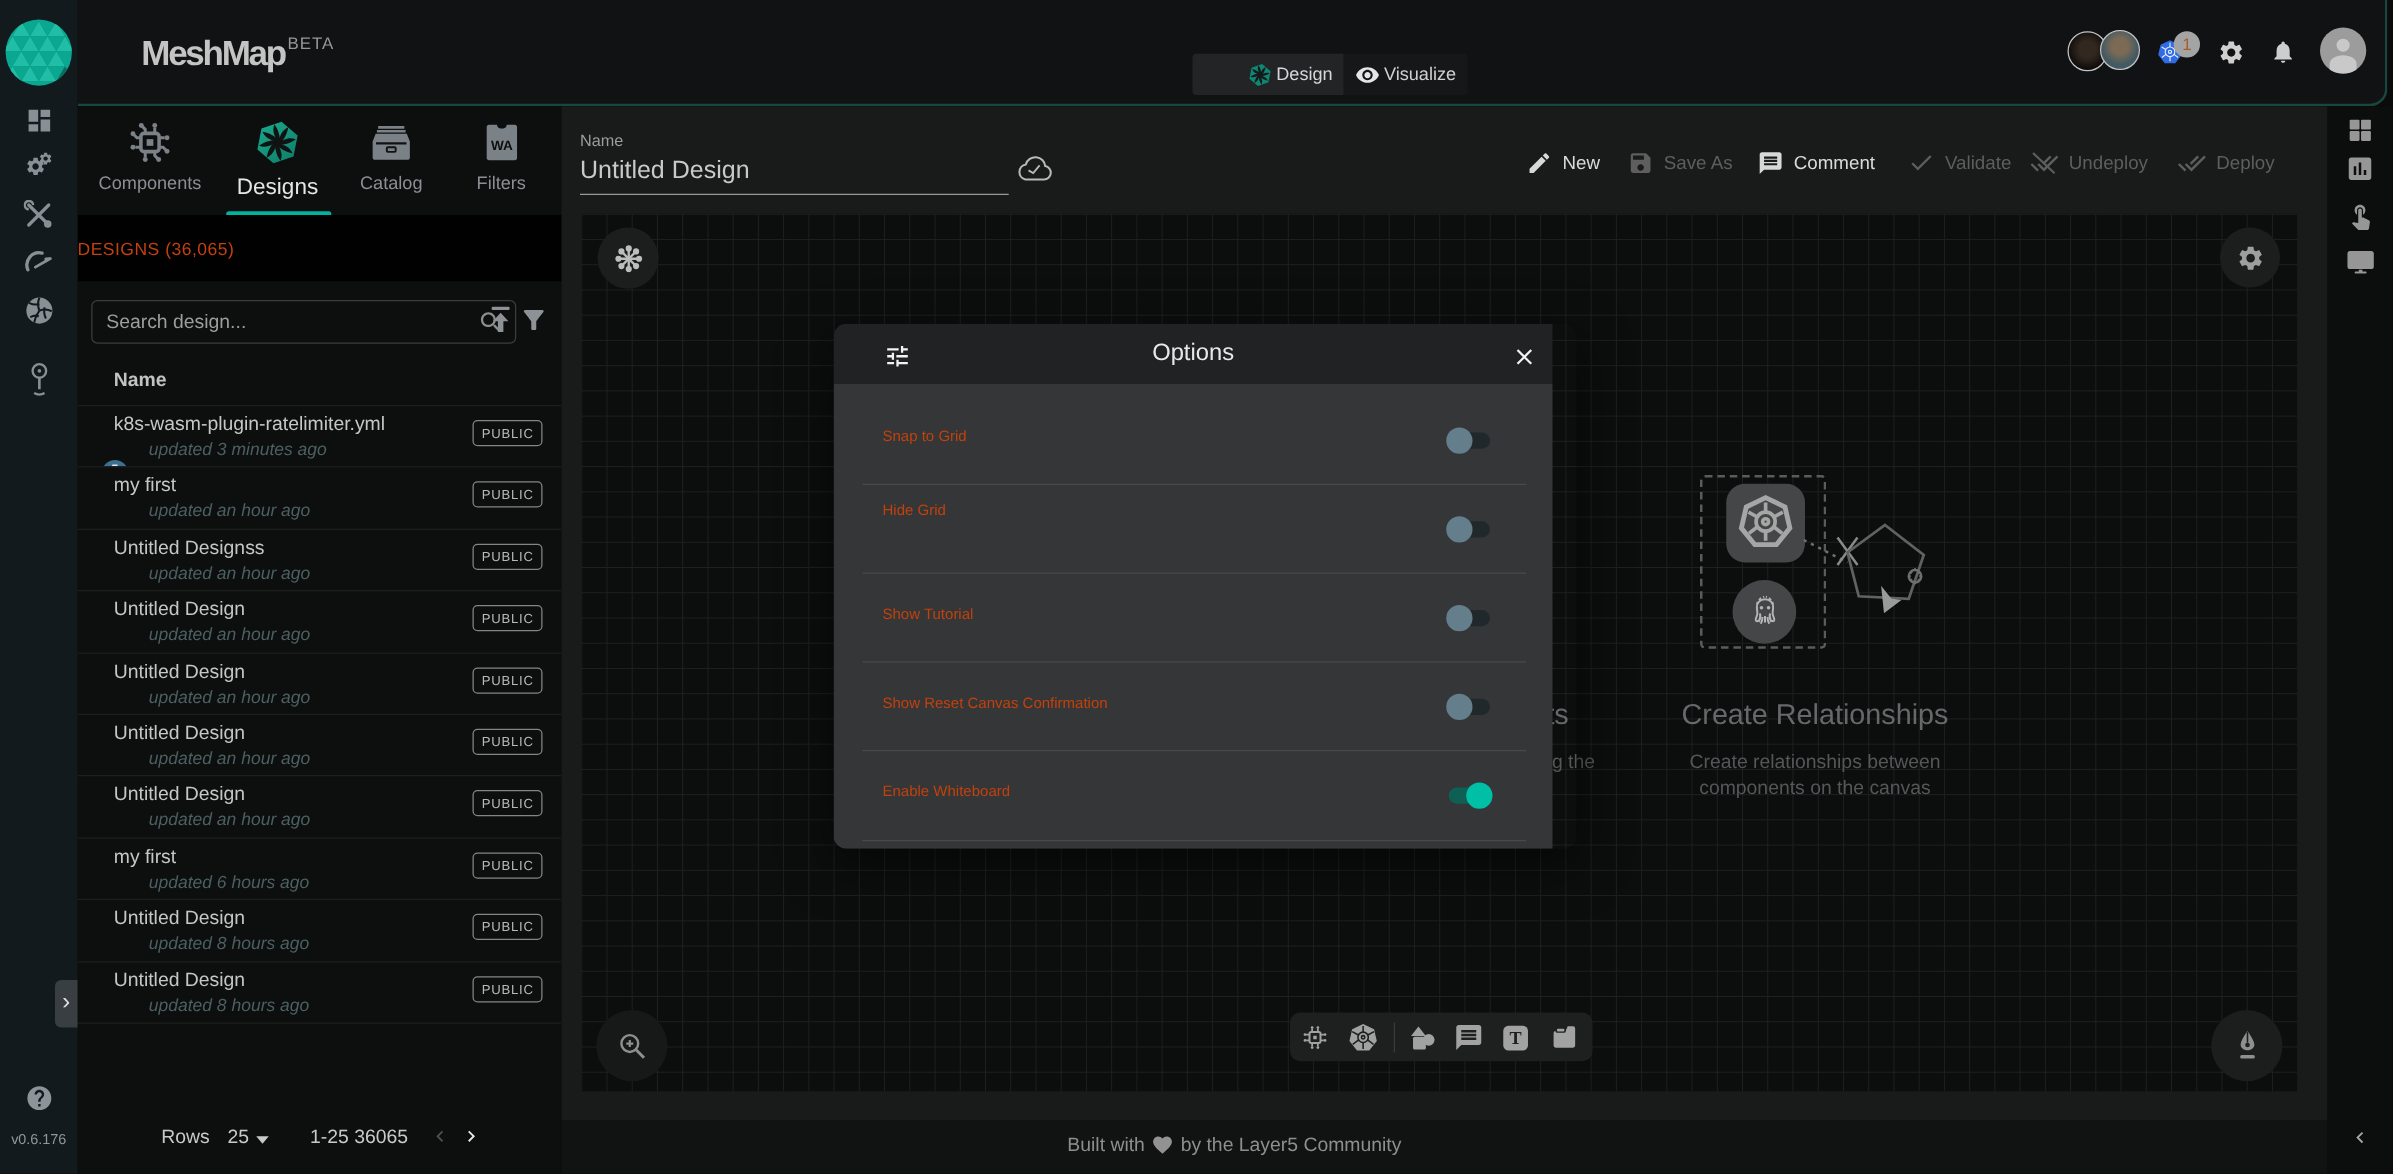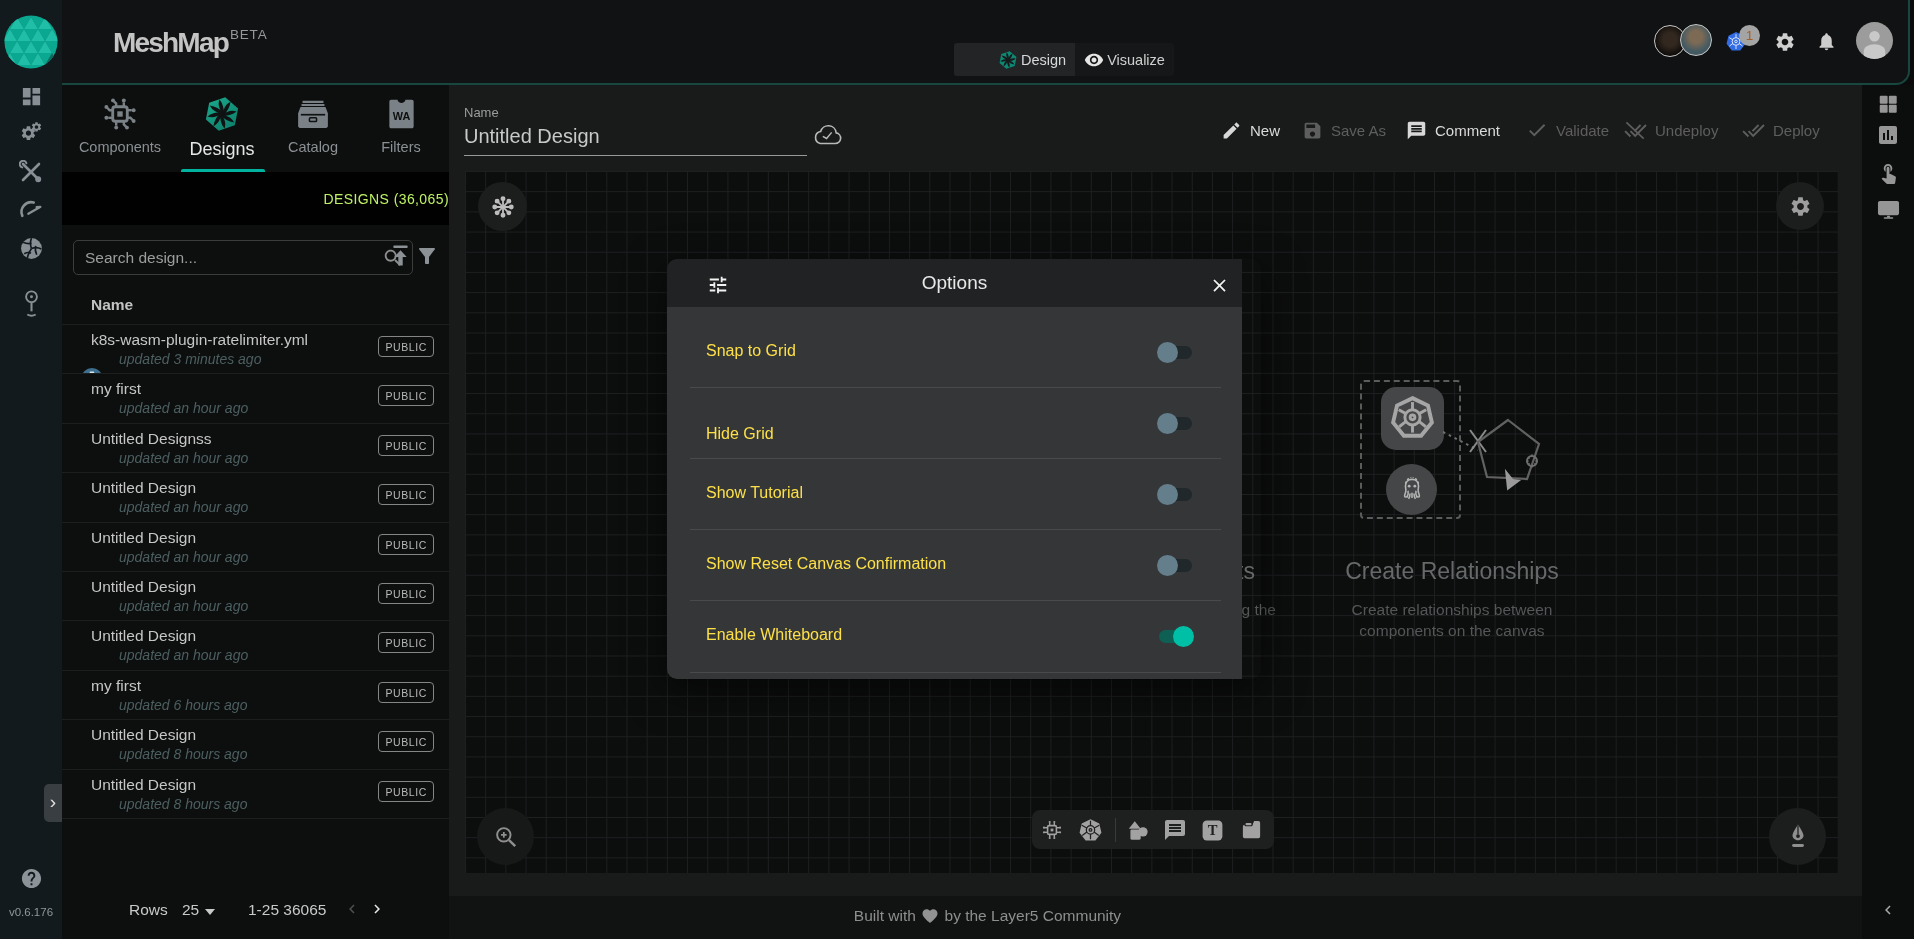--- a/index.html
+++ b/index.html
@@ -33,21 +33,21 @@
 
   
   #lpanel { left:62px; top:85px; width:387px; height:854px; background:#0d0e0e; z-index:20; }
   .tab { position:absolute; top:9px; width:96px; text-align:center; color:#8a9094; font-size:14.5px; }
   .tab .ticon { height:40px; display:flex; align-items:center; justify-content:center; }
   .tab .tlabel { margin-top:5px; }
   .tab.active .tlabel { color:#e6e6e6; font-size:18px;}
   .tab-underline { position:absolute; left:119px; top:84px; width:84px; height:4.5px;
      background:#00b39f; border-radius:2px; }
   #designs-bar { position:absolute; left:0; top:87px; width:387px; height:53px; background:#010102;
-     color:#bef264; font-size:14px; text-align:right; line-height:54px; letter-spacing:0.4px;}
+     color:#c2410c; font-size:14px; text-align:left; line-height:54px; letter-spacing:0.4px;}
   #searchrow { position:absolute; left:11px; top:155px; width:340px; height:35px;
      border:1px solid #3c3c3c; border-radius:5px; }
   #searchrow .ph { position:absolute; left:11px; top:8px; font-size:15.5px; color:#9d9d9d; }
   #searchrow .sic { position:absolute; right:8px; top:6px; }
   #namehdr { position:absolute; left:29px; top:211px; color:#c2c2c2; font-size:15.5px; font-weight:bold; }
   #rows { position:absolute; left:0; top:239px; width:387px; }
   .row { position:relative; width:387px; height:49.4px; border-top:1px solid #1d1e1e; overflow:hidden; }
   .row .nm { position:absolute; left:29px; top:6px; font-size:15.5px; color:#c6c6c6; }
   .row .upd { position:absolute; left:29px; top:26px; font-size:14px; font-style:italic; color:#4c5f61;margin-left:28px; }
   .row .chip { position:absolute; right:15px; top:11px; border:1px solid #858585; border-radius:4px;
@@ -88,21 +88,21 @@
   .rsb-ic { position:absolute; width:52px; display:flex; justify-content:center; }
 
   
   #modal { left:667px; top:259px; width:594px; height:420px; border-radius:10px;
      overflow:hidden; z-index:50; box-shadow:0 12px 40px rgba(0,0,0,.55); }
   #modal .mhead { position:absolute; left:0; top:0; width:575px; height:48px; background:#202223; }
   #modal .mtitle { position:absolute; left:0; top:13px; width:575px; text-align:center;
      color:#e8e8e8; font-size:19px; }
   #modal .mbody { position:absolute; left:0; top:48px; width:575px; height:372px; background:#343638; }
   .mrow { position:absolute; left:0; width:575px; height:71px; }
-  .mrow .mlabel { position:absolute; left:39px; top:25px; font-size:16px; color:#fde047; }
+  .mrow .mlabel { position:absolute; left:39px; top:25px; font-size:12px; color:#c2410c; }
   .mdiv { position:absolute; left:23px; width:531px; border-top:1px solid #484a4b; }
   .tog { position:absolute; left:1157px; width:37px; height:21px; z-index:51;}
   .tog .track { position:absolute; left:2px; top:4px; width:33px; height:13px; border-radius:7px; background:#20282b; }
   .tog .thumb { position:absolute; top:0; width:21px; height:21px; border-radius:50%; background:#647e8c; }
   .tog.on .track { background:#0e6055; }
   .tog.on .thumb { background:#00bfa7; }
 </style>
 </head>
 <body>
 
@@ -668,21 +668,21 @@
   <svg class="abs" style="left:40px; top:15px; z-index:52;" width="22" height="22" viewBox="0 0 24 24" fill="#f2f2f2">
       <path d="M3 17v2h6v-2H3zM3 5v2h10V5H3zm10 16v-2h8v-2h-8v-2h-2v6h2zM7 9v2H3v2h4v2h2V9H7zm14 4v-2H11v2h10zm-6-4h2V7h4V5h-4V3h-2v6z"></path>
     </svg>
   <svg class="abs" style="left:542px; top:16px; z-index:52;" width="21" height="21" viewBox="0 0 24 24" fill="#f2f2f2">
       <path d="M19 6.41L17.59 5 12 10.59 6.41 5 5 6.41 10.59 12 5 17.59 6.41 19 12 13.41 17.59 19 19 17.59 13.41 12z"></path>
     </svg>
   <div class="mrow" style="top:58px;">
       <span class="mlabel">Snap to Grid</span>
     </div>
   <div class="mdiv" style="top:128px;"></div>
-  <div class="mrow" style="top:141px;">
+  <div class="mrow" style="top:117px;">
       <span class="mlabel">Hide Grid</span>
     </div>
   <div class="mdiv" style="top:199px;"></div>
   <div class="mrow" style="top:200px;">
       <span class="mlabel">Show Tutorial</span>
     </div>
   <div class="mdiv" style="top:270px;"></div>
   <div class="mrow" style="top:271px;">
       <span class="mlabel">Show Reset Canvas Confirmation</span>
     </div>

